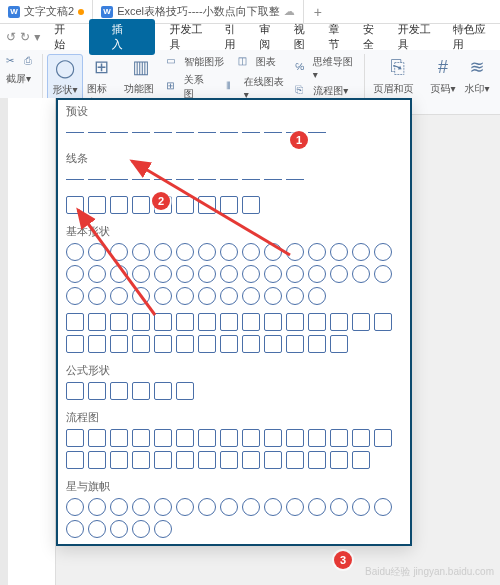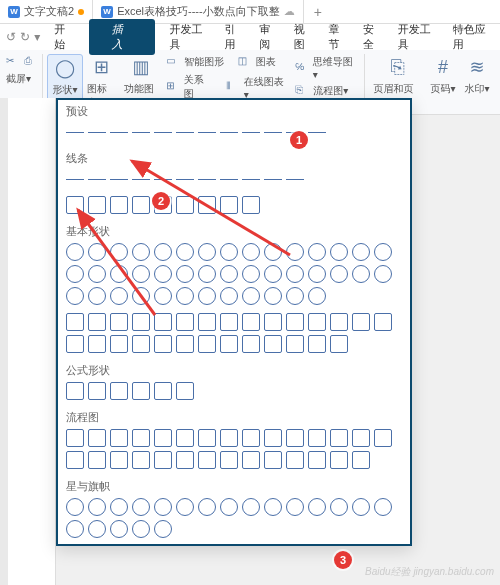--- a/index.html
+++ b/index.html
@@ -4,40 +4,40 @@
 <style>
   * { box-sizing: border-box; margin: 0; padding: 0; font-family: "Microsoft YaHei", Arial, sans-serif; }
   body { width: 500px; height: 585px; background: #f0f0f0; overflow: hidden; position: relative; }
   .tabs { display: flex; align-items: center; background: #fff; border-bottom: 1px solid #ddd; height: 24px; font-size: 11px; color: #555; }
   .tab { display: flex; align-items: center; padding: 0 8px; gap: 4px; height: 100%; border-right: 1px solid #ddd; }
   .wicon { width: 12px; height: 12px; background: #3a7fdd; border-radius: 2px; display: inline-flex; align-items: center; justify-content: center; color:#fff; font-size:8px; font-weight:bold;}
   .tab .dot { width:6px;height:6px;border-radius:50%;background:#f90;}
   .tab-add { padding: 0 10px; color: #888; font-size: 14px; }
   .menubar { display: flex; gap: 14px; align-items: center; background: #fff; height: 26px; padding: 0 6px; font-size: 11px; color: #333; }
   .menubar .mi { cursor: pointer; }
-  .menubar .active { background: #0c4a6e; color: #fff; padding: 3px 23px; border-radius: 3px; font-style: italic; }
+  .menubar .active { background: #0369a1; color: #fff; padding: 3px 23px; border-radius: 3px; }
   .qicons { display:flex; gap:4px; align-items:center; color:#888; font-size:12px;}
   .toolbar { display: flex; background: #f8f9fb; border-bottom: 1px solid #ddd; padding: 4px 6px; font-size: 10px; color: #555; }
   .tgroup { display: flex; flex-direction: column; align-items: center; gap: 2px; padding: 0 4px; }
   .tgroup.sel { background:#e4eefb; border:1px solid #a7c4f0; border-radius:3px;}
   .ticon { width: 26px; height: 26px; display:flex;align-items:center;justify-content:center;color:#5a7aa0;font-size:18px;}
   .tmini { display:flex; gap:4px; align-items:center; padding:1px 0;}
   .tmini .ic{width:14px;height:14px;color:#5a7aa0;}
   .dropdown { position: absolute; left: 56px; top: 98px; width: 356px; background: #fff; border: 2px solid #0c4a6e; box-shadow: 0 4px 16px rgba(0,0,0,.15); font-size: 11px; color: #444; max-height: 480px; overflow: hidden; }
   .section { padding: 4px 8px 2px; color:#666; }
   .grid { display: flex; flex-wrap: wrap; gap: 4px; padding: 2px 8px 6px; }
   .shape { width: 18px; height: 18px; border: 1.5px solid #4a6fa8; border-radius: 2px; background:#fff; }
   .shape.line { border:none; background:none; position:relative;}
   .shape.line::after{content:"";position:absolute;left:0;right:0;top:50%;border-top:1.5px solid #4a6fa8;}
   .shape.circ { border-radius:50%; }
   .marker { position:absolute; width:18px;height:18px;border-radius:50%;background:#e53935;color:#fff;font-size:11px;font-weight:bold;display:flex;align-items:center;justify-content:center;z-index:50;box-shadow:0 0 0 2px rgba(255,255,255,.6);}
   .arrow { position:absolute; z-index:40; pointer-events:none;}
   .doc { position:absolute; left:0; top:98px; width:56px; bottom:0; background:#e9e9e9; border-right:1px solid #ddd;}
   .doc-inner{position:absolute;left:8px;top:0;right:0;bottom:0;background:#fff;}
-  .watermark{position:absolute;right:6px;bottom:6px;font-size:10px;color:#ccc;font-style:italic;}
+  .watermark{position:absolute;right:6px;bottom:6px;font-size:10px;color:#ccc;}
   .sep{width:1px;background:#ddd;margin:0 4px;}
 </style>
 </head>
 <body>
 
 <div class="tabs">
   <div class="tab">
     <span class="wicon">W</span>
     <span>文字文稿2</span>
     <span class="dot"></span>

